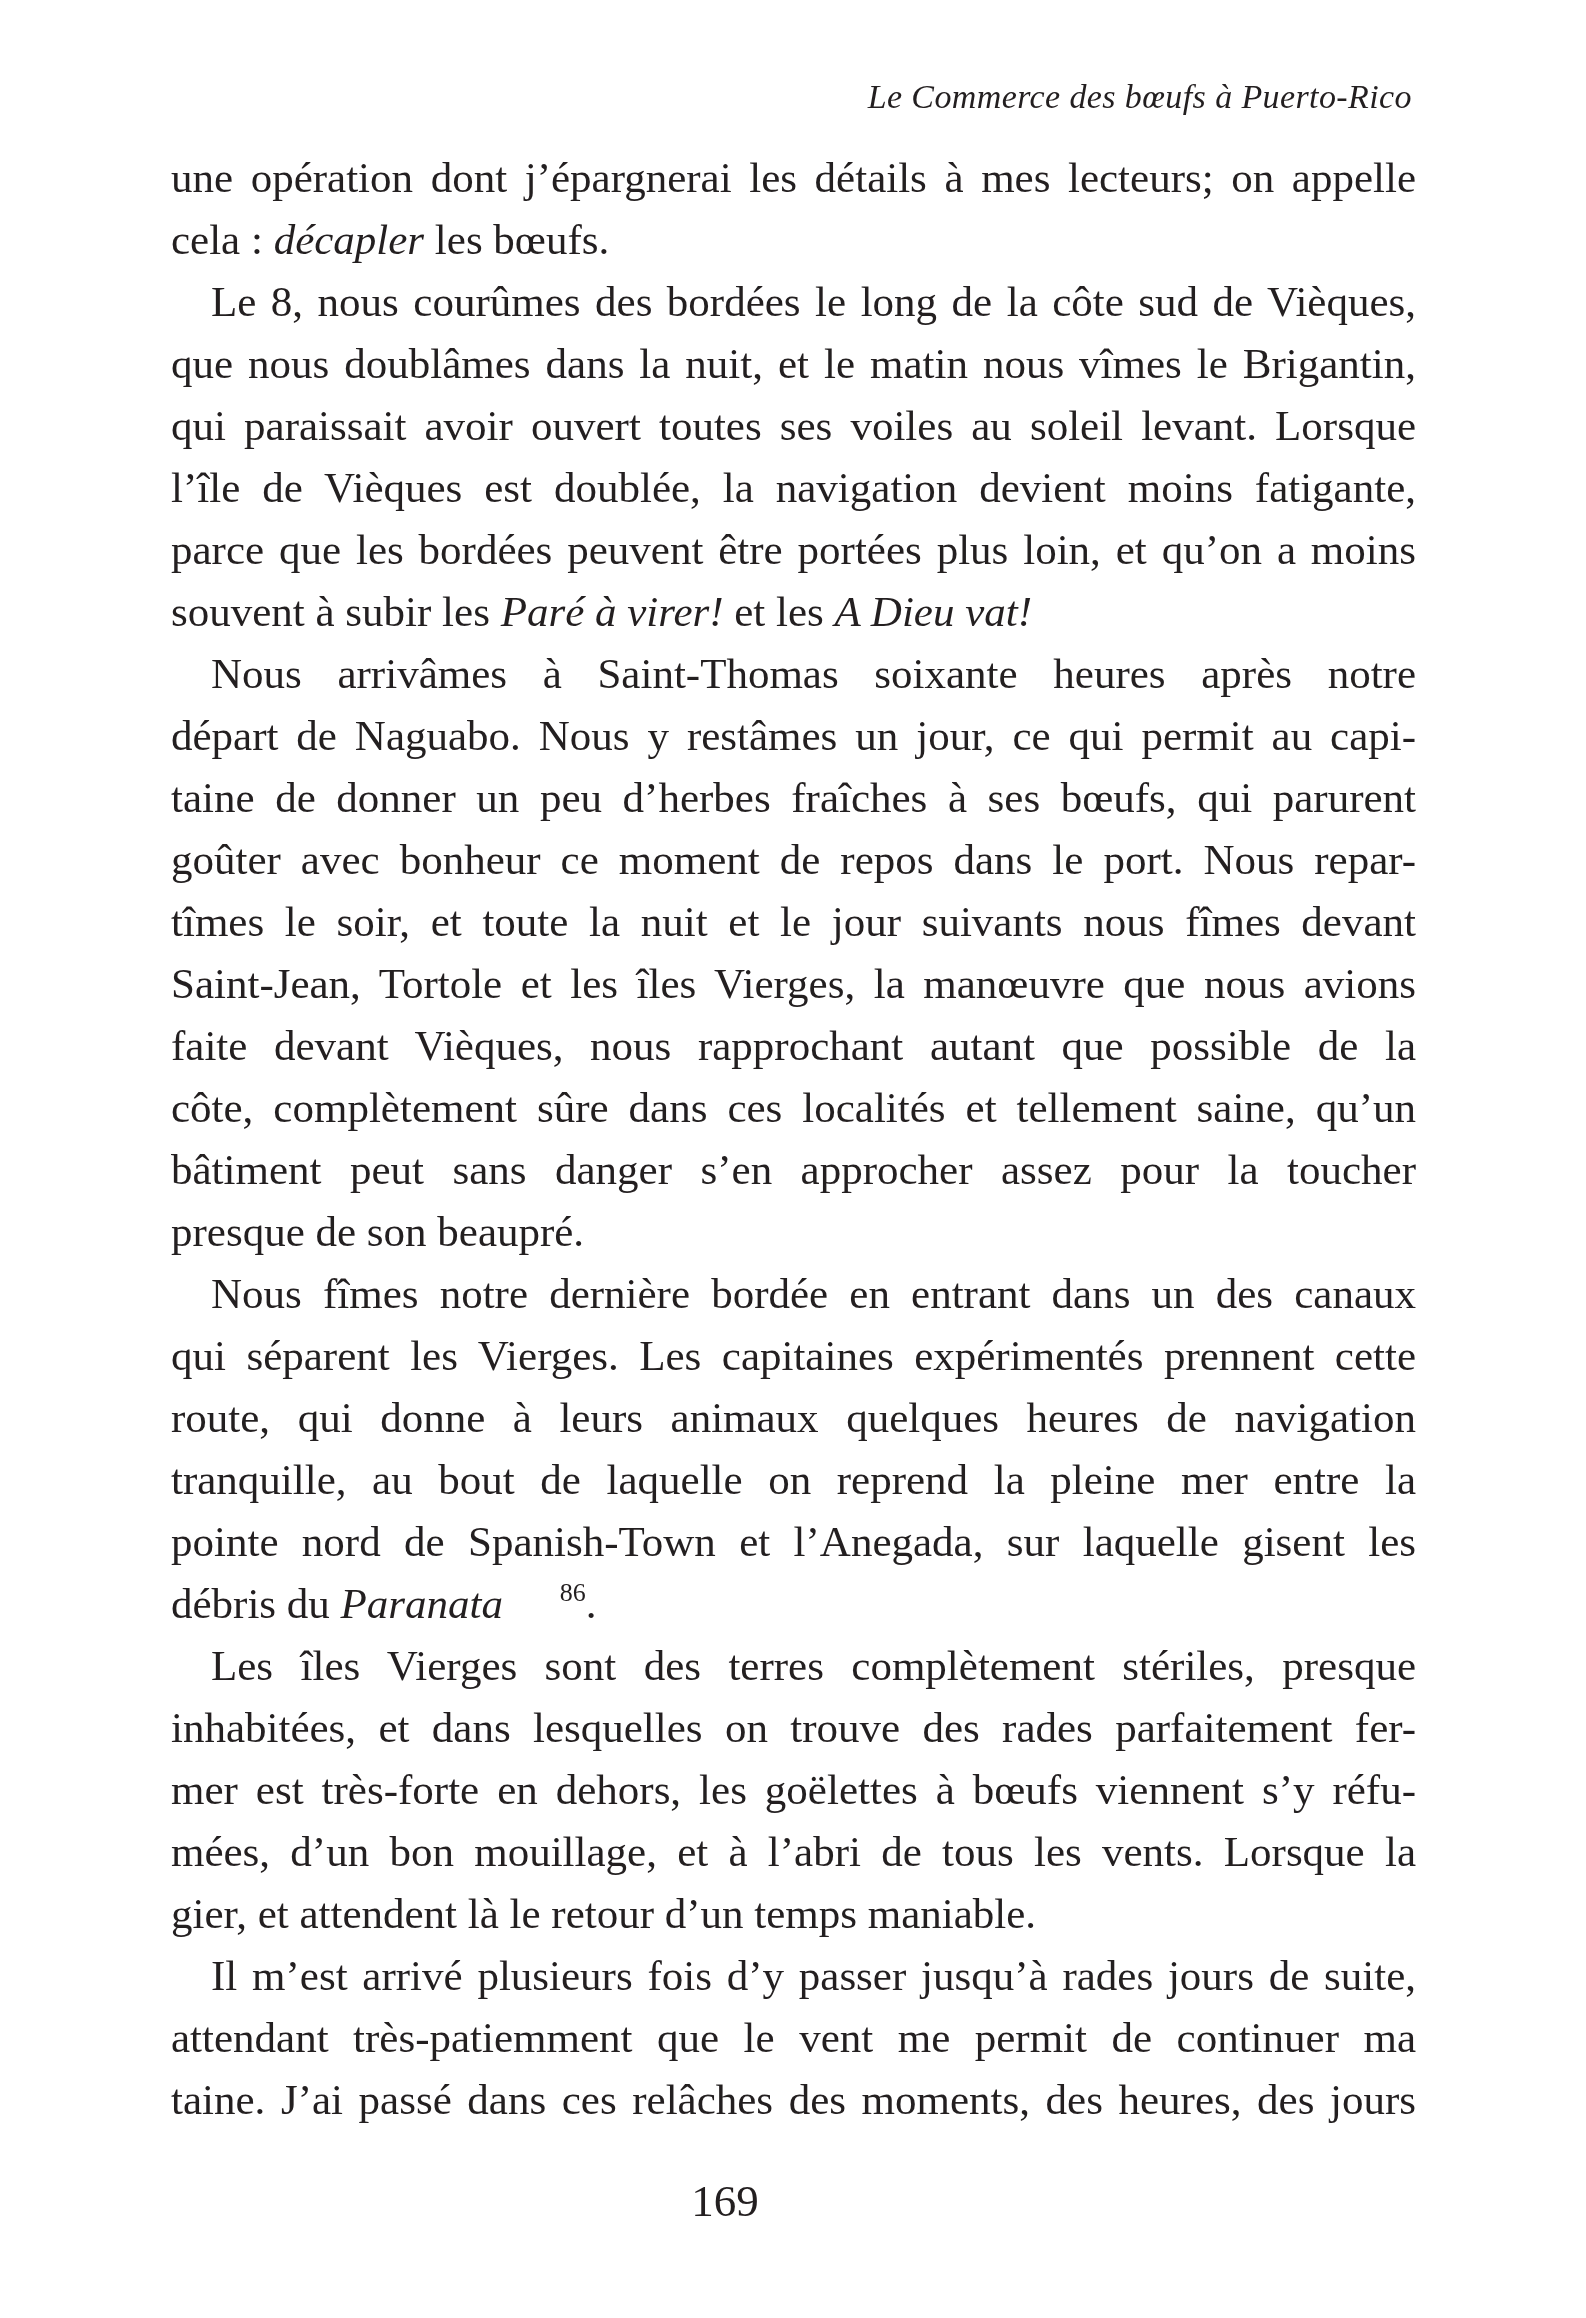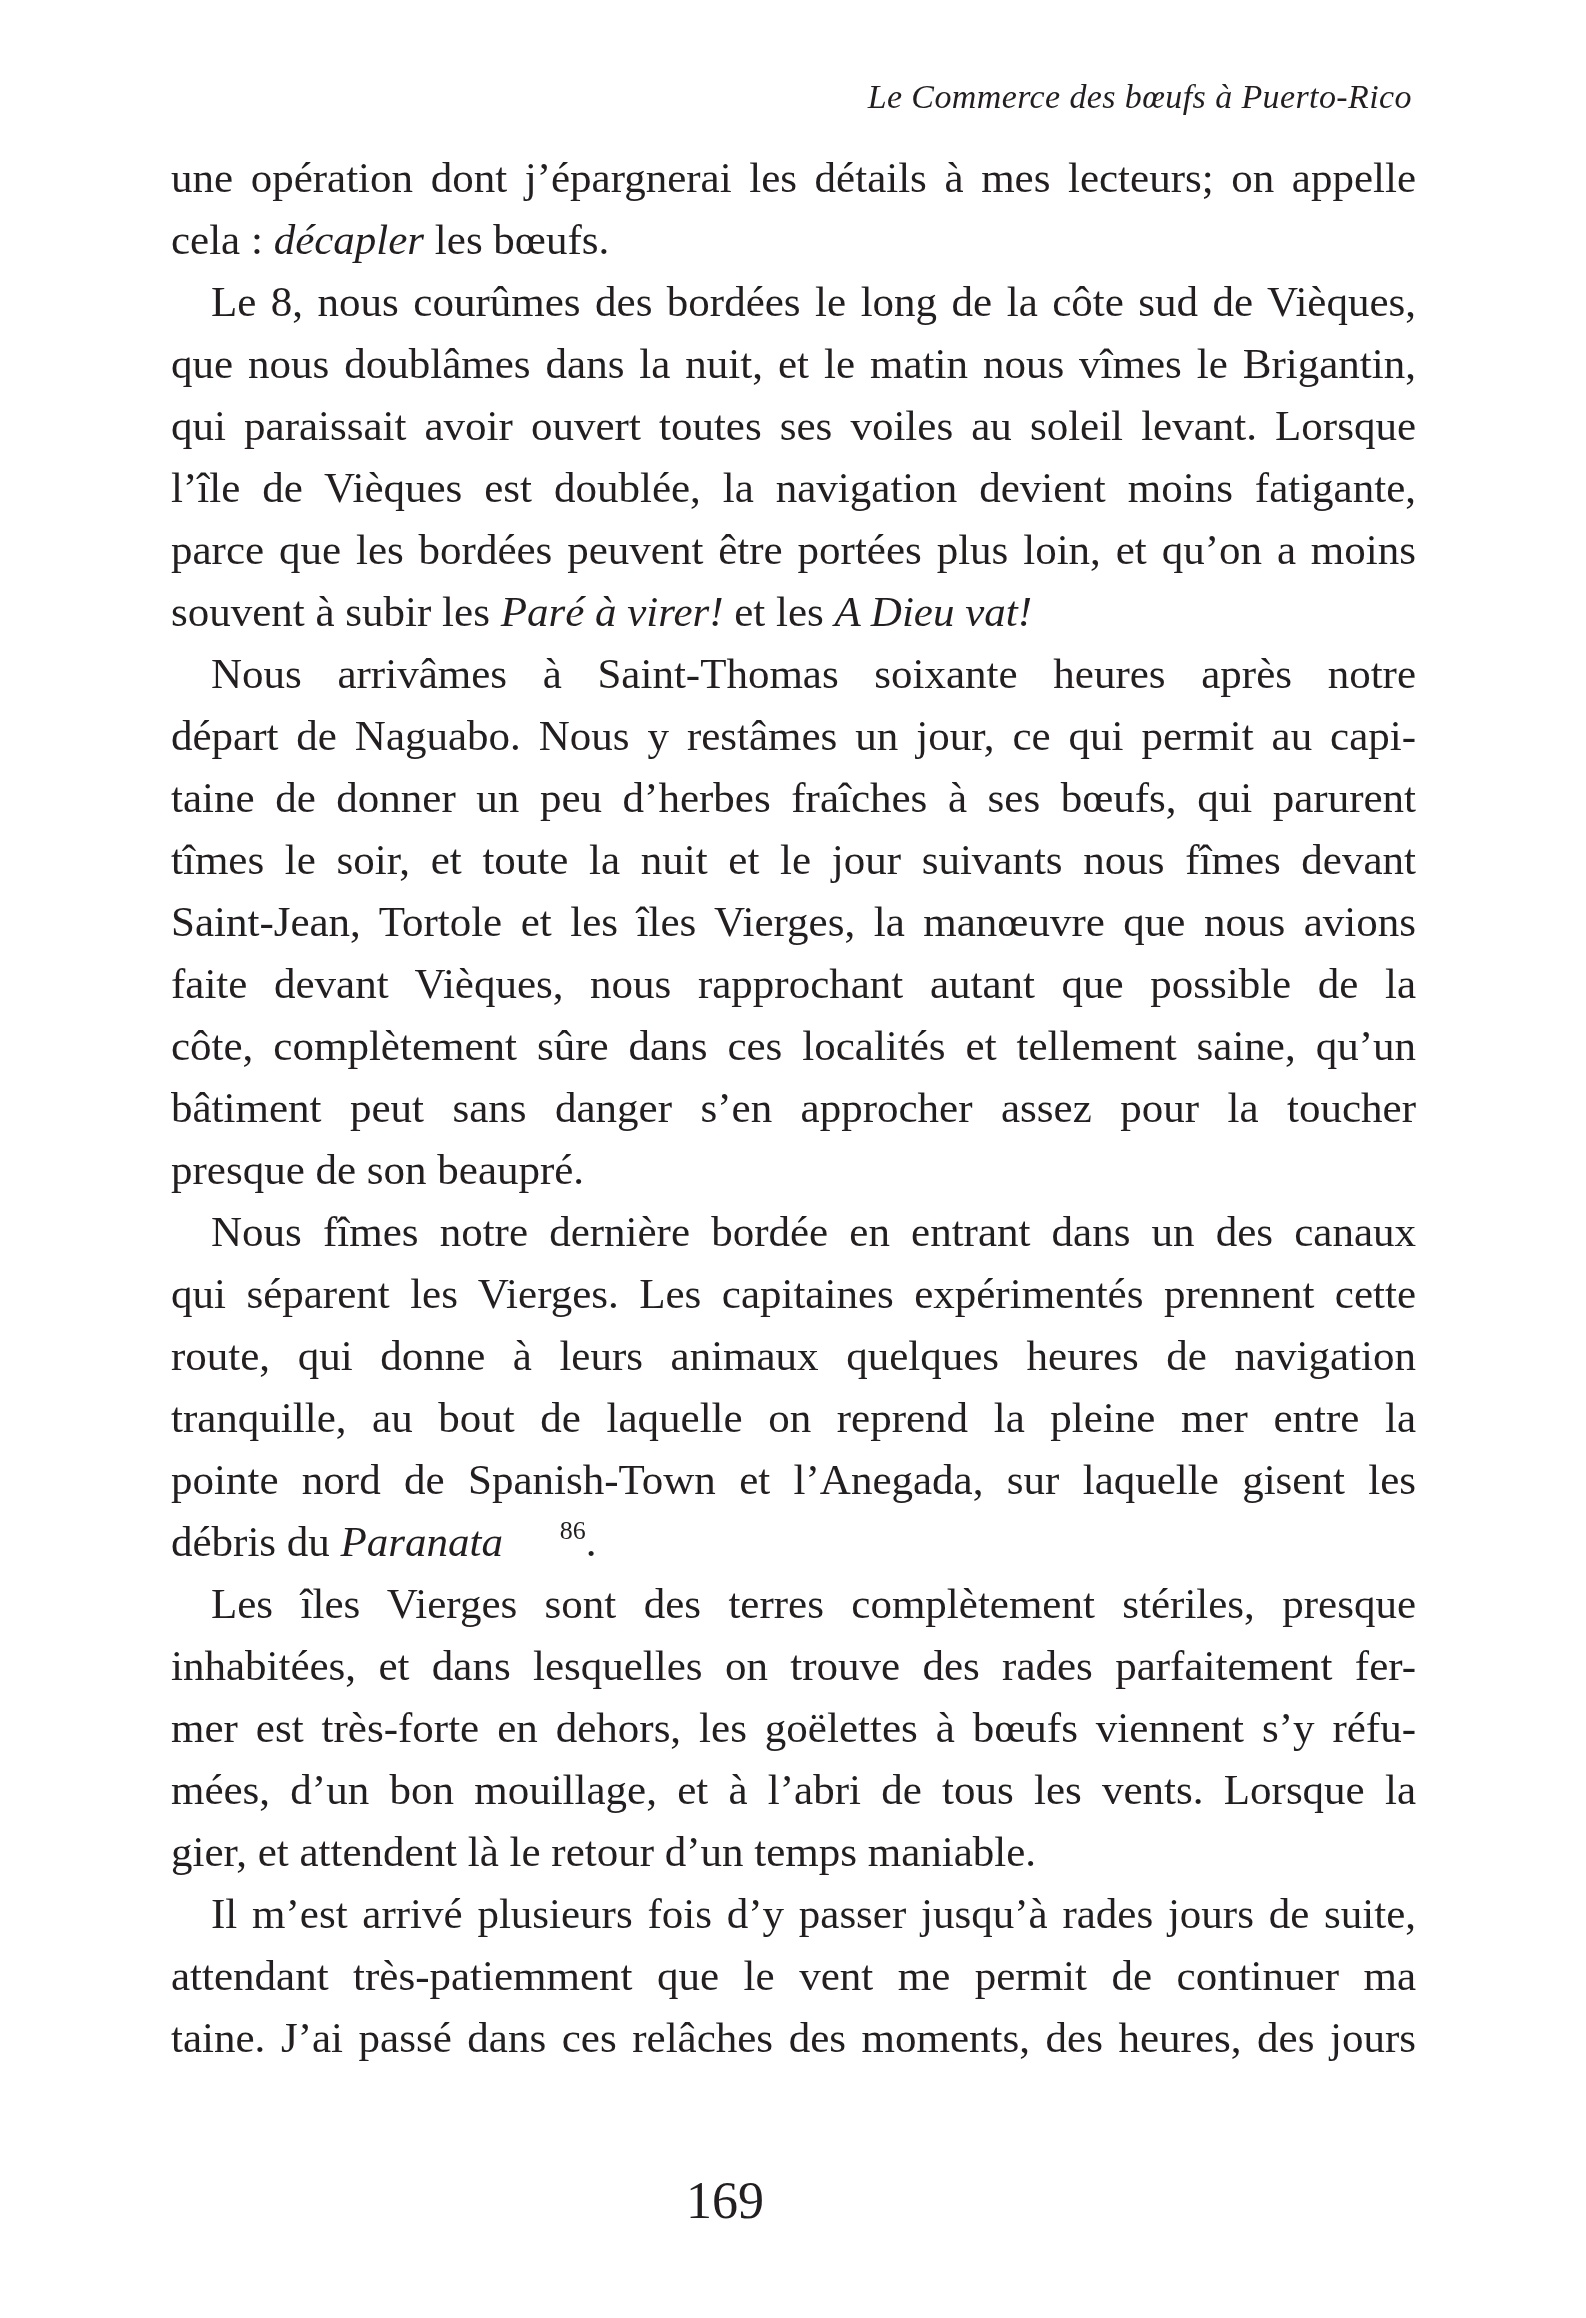--- a/index.html
+++ b/index.html
@@ -54,21 +54,21 @@
       vertical-align: 17px;
       line-height: 0;
       margin-left: 46px;
     }
     .folio {
       position: absolute;
       top: 2178px;
       left: 0;
       width: 1450px;
       text-align: center;
-      font-size: 52px;
+      font-size: 45px;
       line-height: 46px;
     }
   </style>
 </head>
 <body>
 
 <div class="running-head">Le Commerce des bœufs à Puerto-Rico</div>
 
 <div class="text-block" id="text-block">
     <div>
@@ -80,20 +80,21 @@
       <span class="line"><span>que nous doublâmes dans la nuit, et le matin nous vîmes le Brigantin,</span></span>
       <span class="line"><span>qui paraissait avoir ouvert toutes ses voiles au soleil levant. Lorsque</span></span>
       <span class="line"><span>l’île de Vièques est doublée, la navigation devient moins fatigante,</span></span>
       <span class="line"><span>parce que les bordées peuvent être portées plus loin, et qu’on a moins</span></span>
       <span class="line last"><span>souvent à subir les </span><em>Paré à virer!</em><span> et les </span><em>A Dieu vat!</em></span>
     </div>
     <div>
       <span class="line indent"><span>Nous arrivâmes à Saint-Thomas soixante heures après notre</span></span>
       <span class="line"><span>départ de Naguabo. Nous y restâmes un jour, ce qui permit au capi-</span></span>
       <span class="line"><span>taine de donner un peu d’herbes fraîches à ses bœufs, qui parurent</span></span>
+      <span class="line"><span>goûter avec bonheur ce moment de repos dans le port. Nous repar-</span></span>
       <span class="line"><span>tîmes le soir, et toute la nuit et le jour suivants nous fîmes devant</span></span>
       <span class="line"><span>Saint-Jean, Tortole et les îles Vierges, la manœuvre que nous avions</span></span>
       <span class="line"><span>faite devant Vièques, nous rapprochant autant que possible de la</span></span>
       <span class="line"><span>côte, complètement sûre dans ces localités et tellement saine, qu’un</span></span>
       <span class="line"><span>bâtiment peut sans danger s’en approcher assez pour la toucher</span></span>
       <span class="line last"><span>presque de son beaupré.</span></span>
     </div>
     <div>
       <span class="line indent"><span>Nous fîmes notre dernière bordée en entrant dans un des canaux</span></span>
       <span class="line"><span>qui séparent les Vierges. Les capitaines expérimentés prennent cette</span></span>

